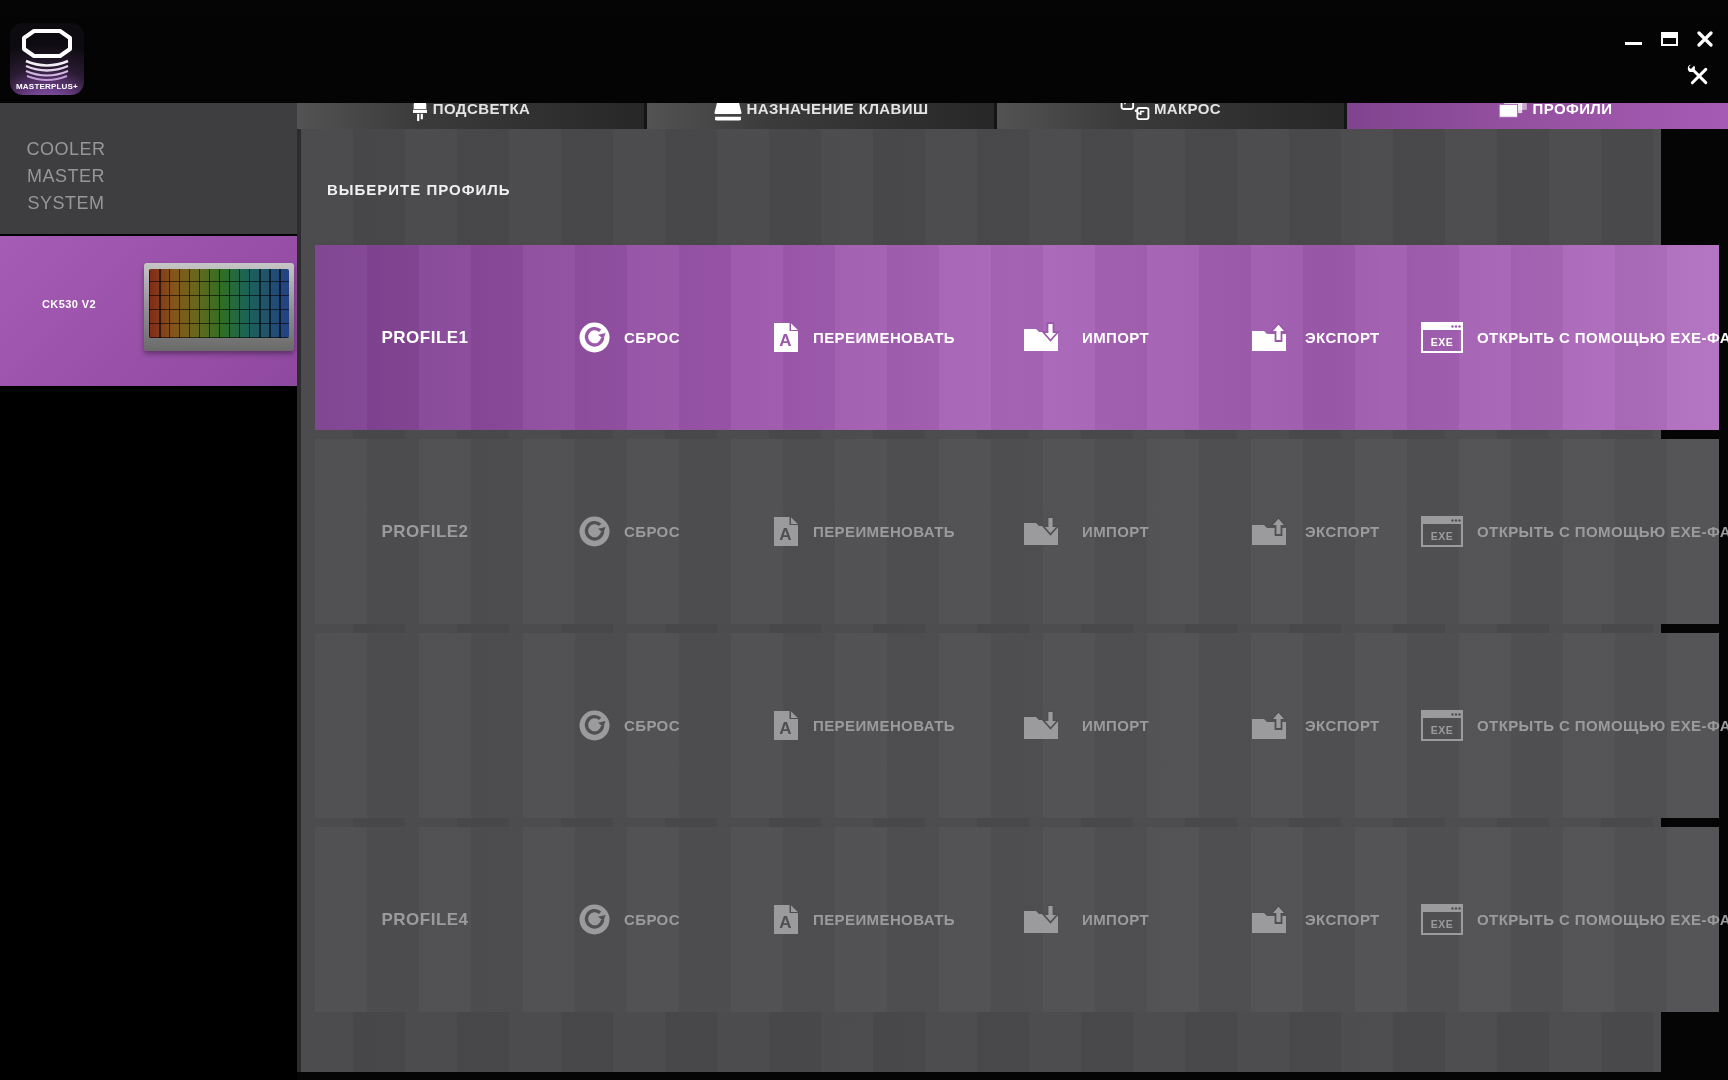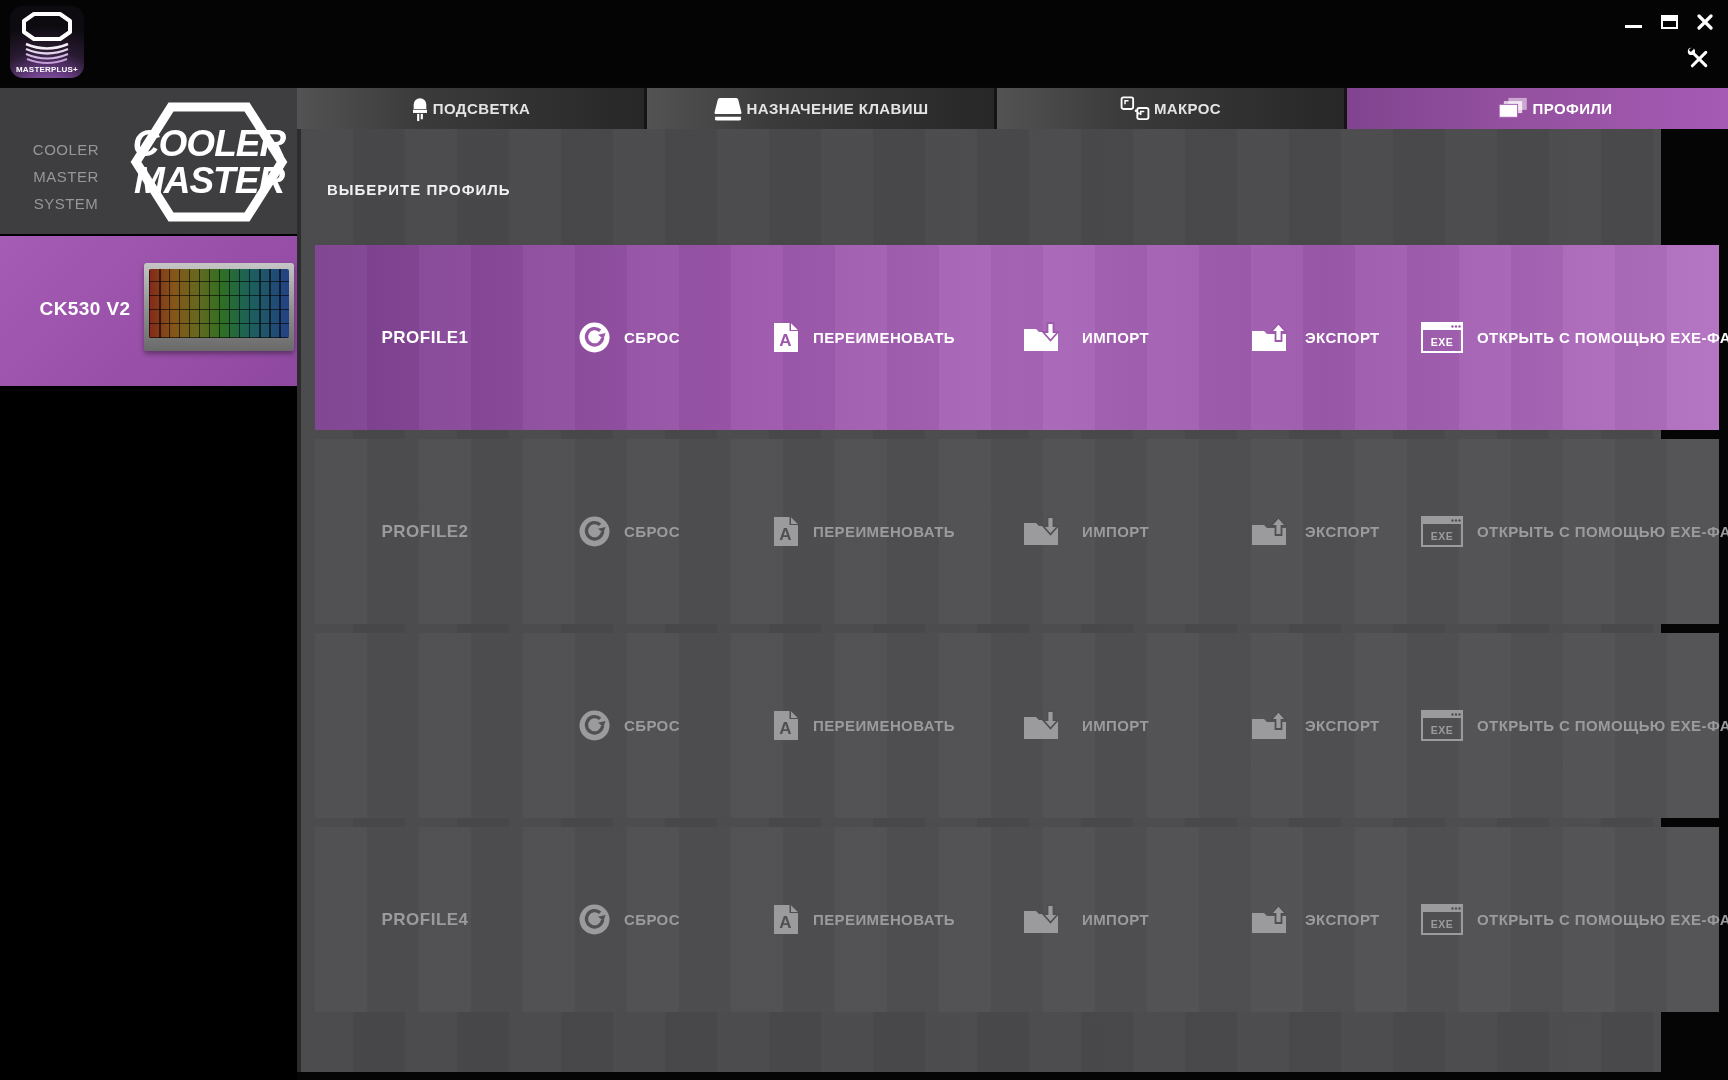--- a/index.html
+++ b/index.html
@@ -1,20 +1,20 @@
 <!DOCTYPE html>
 <html><head>
 <meta charset="utf-8">
 <style>
   * { margin:0; padding:0; box-sizing:border-box; }
   html,body { width:1728px; height:1080px; overflow:hidden; background:#050506;
               font-family:"Liberation Sans", sans-serif; -webkit-font-smoothing:antialiased; }
 
   
-  .titlebar { position:absolute; left:0; top:0; width:1728px; height:86px; background:#040404; z-index:5; }
+  .titlebar { position:absolute; left:0; top:17px; width:1728px; height:86px; background:#040404; z-index:5; }
   .app-logo { position:absolute; left:10px; top:6px; width:74px; height:72px; border-radius:13px;
               background:radial-gradient(ellipse 120% 90% at 50% 118%, #9a63c0 0%, #6b3f87 30%, #2a1b33 62%, #0d0b10 100%);
               overflow:hidden; }
   .app-logo svg { display:block; }
   .win-controls { position:absolute; right:12px; top:12px; display:flex; align-items:center; gap:14px; }
   .win-btn { width:22px; height:20px; display:flex; align-items:center; justify-content:center; cursor:pointer; }
   .min-glyph { width:17px; height:3px; background:#fff; margin-top:8px; }
   .max-glyph { width:17px; height:14px; border:2px solid #fff; border-top:6px solid #fff; }
   .tools-btn { position:absolute; right:16px; top:46px; width:26px; height:26px; }
 
@@ -24,26 +24,26 @@
          background:linear-gradient(90deg,#535353 0%,#3b3b3b 35%,#272727 100%);
          color:#e4e4e4; font-size:15px; font-weight:bold; letter-spacing:.4px; cursor:pointer; }
   .tab + .tab { border-left:3px solid #141414; }
   .tab.active { background:linear-gradient(90deg,#81438f 0%,#94519f 45%,#a55ab4 100%); color:#fff;padding-left:34px; }
   .tab svg { flex:none; }
 
   
   .sidebar { position:absolute; left:0; top:88px; width:297px; height:992px; background:#000; }
   .sidebar-header { position:relative; height:146px; background:#3e3e40; }
   .system-label { position:absolute; left:0; top:48px; width:132px; text-align:center;
-                  color:#97979a; font-size:15px; line-height:27px; letter-spacing:.5px; }
+                  color:#97979a; font-size:18px; line-height:27px; letter-spacing:.5px; }
   .cm-badge { position:absolute; right:8px; top:12px; }
   .device-item { position:relative; margin-top:2px; height:150px; cursor:pointer;
                  background:linear-gradient(135deg,#a55cb5 0%,#9950a9 55%,#8f48a0 100%); }
-  .device-name { position:absolute; left:30px; top:62px; width:110px; text-align:center;
-                 color:#fff; font-size:19px; font-weight:bold; letter-spacing:.4px; }
+  .device-name { position:absolute; left:14px; top:62px; width:110px; text-align:center;
+                 color:#fff; font-size:11px; font-weight:bold; letter-spacing:.4px; }
   .keyboard { position:absolute; right:3px; top:27px; width:150px; height:88px; border-radius:3px;
               background:linear-gradient(180deg,#c6c6c6 0%,#8d8d8d 55%,#6a6a6a 100%);
               box-shadow:0 3px 5px rgba(0,0,0,.35); }
   .keyboard::before { content:""; position:absolute; left:5px; right:5px; top:6px; bottom:13px; border-radius:2px;
               background:linear-gradient(90deg, rgba(205,55,25,.60) 0%, rgba(225,140,25,.55) 18%, rgba(205,205,35,.45) 34%,
                          rgba(70,185,45,.55) 52%, rgba(35,175,150,.5) 70%, rgba(45,95,205,.6) 100%), #141518; }
   .keyboard::after { content:""; position:absolute; left:5px; right:5px; top:6px; bottom:13px; border-radius:2px;
               background:repeating-linear-gradient(90deg, rgba(0,0,0,.6) 0 1.5px, transparent 1.5px 10px),
                          repeating-linear-gradient(0deg, rgba(0,0,0,.6) 0 1.5px, transparent 1.5px 14px); }
 
@@ -156,27 +156,20 @@
     <span>ПРОФИЛИ</span>
   </div>
 </div>
 
 <div class="sidebar">
   <div class="sidebar-header">
     <div class="system-label">
       <div>COOLER MASTER</div>
       <div>SYSTEM</div>
     </div>
-    <div class="cm-badge">
-      <svg width="160" height="124" viewBox="0 0 160 124">
-        <polygon points="42,7 118,7 153,62 118,117 42,117 7,62" fill="none" stroke="#fff" stroke-width="9" stroke-linejoin="miter"></polygon>
-        <text x="80" y="56" text-anchor="middle" font-size="37" font-weight="bold" font-style="italic" fill="#fff" letter-spacing="-1">COOLER</text>
-        <text x="80" y="93" text-anchor="middle" font-size="37" font-weight="bold" font-style="italic" fill="#fff" letter-spacing="-1">MASTER</text>
-      </svg>
-    </div>
   </div>
   <div class="device-item">
     <div class="device-name">CK530 V2</div>
     <div class="keyboard"></div>
   </div>
 </div>
 
 <div class="main">
   <div class="main-heading">ВЫБЕРИТЕ ПРОФИЛЬ</div>
   <div class="profiles-list">

